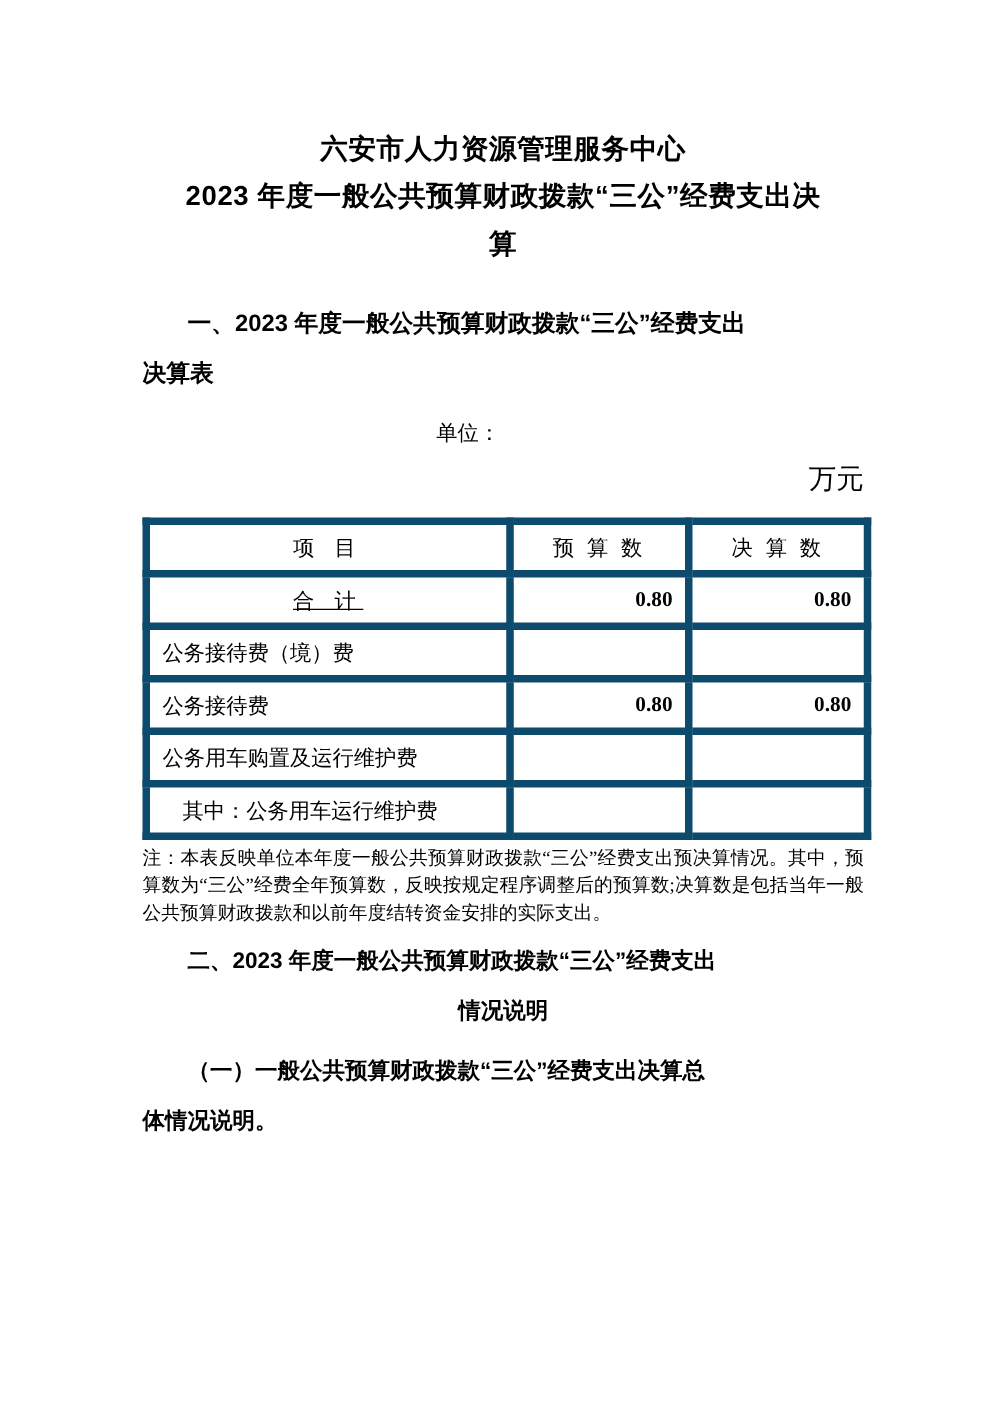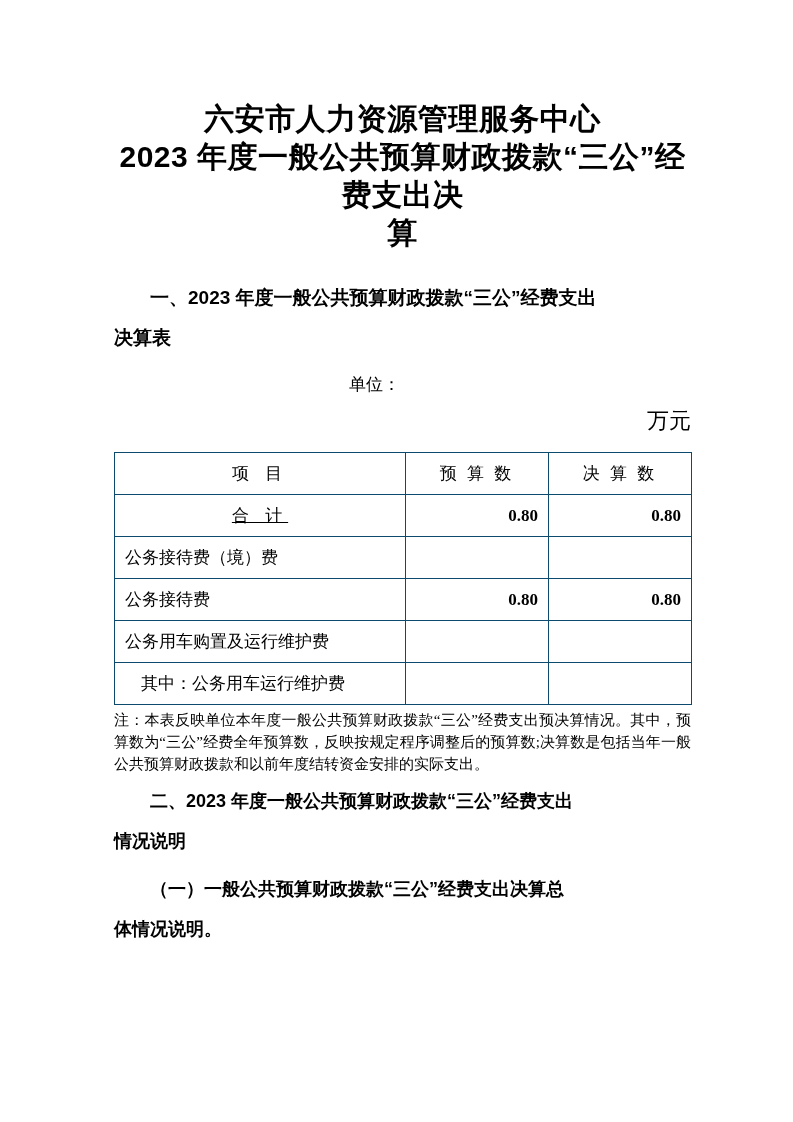--- a/index.html
+++ b/index.html
@@ -25,21 +25,21 @@
   }
   .content {
     position: absolute;
     left: 114px;
     top: 100px;
     width: 577px;
   }
   .doc-title {
     text-align: center;
     font-weight: bold;
-    font-size: 30px;
+    font-size: 22px;
     line-height: 38px;
     letter-spacing: 0.5px;
     font-family: "Liberation Sans", "DejaVu Sans", sans-serif;
   }
   .doc-title .line2 {
     display: block;
   }
   .section-heading {
     font-weight: bold;
     font-size: 19px;
@@ -60,21 +60,21 @@
     line-height: 34px;
     text-align: right;
   }
   table.budget {
     border-collapse: collapse;
     width: 577px;
     margin-top: 14px;
     table-layout: fixed;
   }
   table.budget td {
-    border: 1px solid #0c4a6e;
+    border: 6px solid #0c4a6e;
     height: 42px;
     font-size: 17px;
     padding: 0 10px;
     box-sizing: border-box;
   }
   .col-item { width: 291px; }
   .col-num { width: 143px; }
   .th-item {
     text-align: center;
     letter-spacing: 6px;
@@ -169,21 +169,21 @@
           <td class="col-num num"></td>
         </tr>
       </tbody>
     </table>
 
     <div class="note">注：本表反映单位本年度一般公共预算财政拨款“三公”经费支出预决算情况。其中，预算数为“三公”经费全年预算数，反映按规定程序调整后的预算数;决算数是包括当年一般公共预算财政拨款和以前年度结转资金安排的实际支出。</div>
 
     <div class="para" style="margin-top:6px;">
       <span>二、2023 年度一般公共预算财政拨款“三公”经费支出</span>
     </div>
-    <div class="para" style="margin-top:0; text-indent:0;">
+    <div class="para" style="margin-top:0; text-indent:0;text-align:center;">
       <span>情况说明</span>
     </div>
 
     <div class="para">
       <span>（一）一般公共预算财政拨款“三公”经费支出决算总</span>
     </div>
     <div class="para" style="margin-top:0; text-indent:0;">
       <span>体情况说明。</span>
     </div>
 

